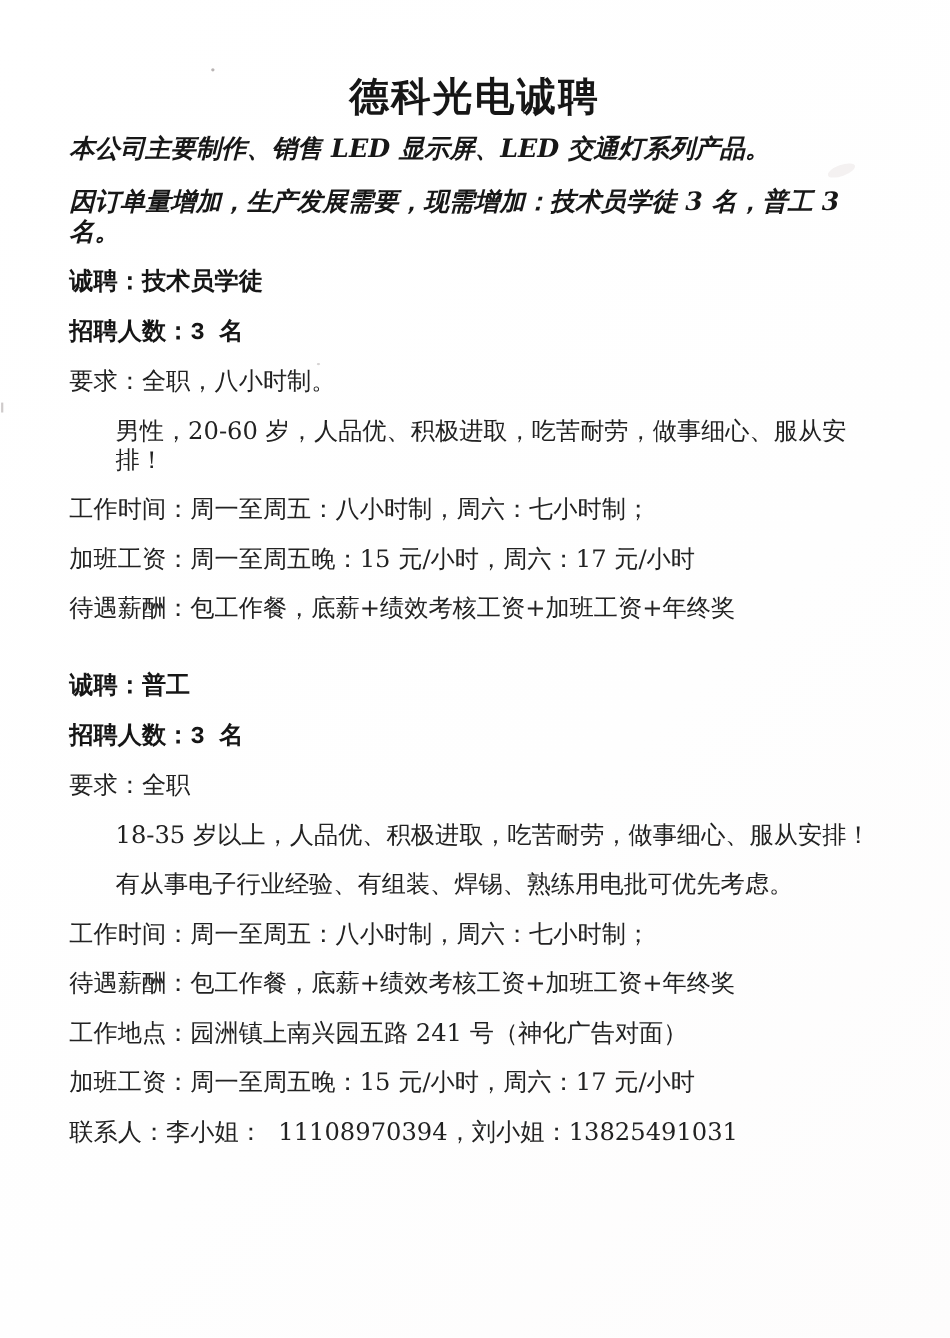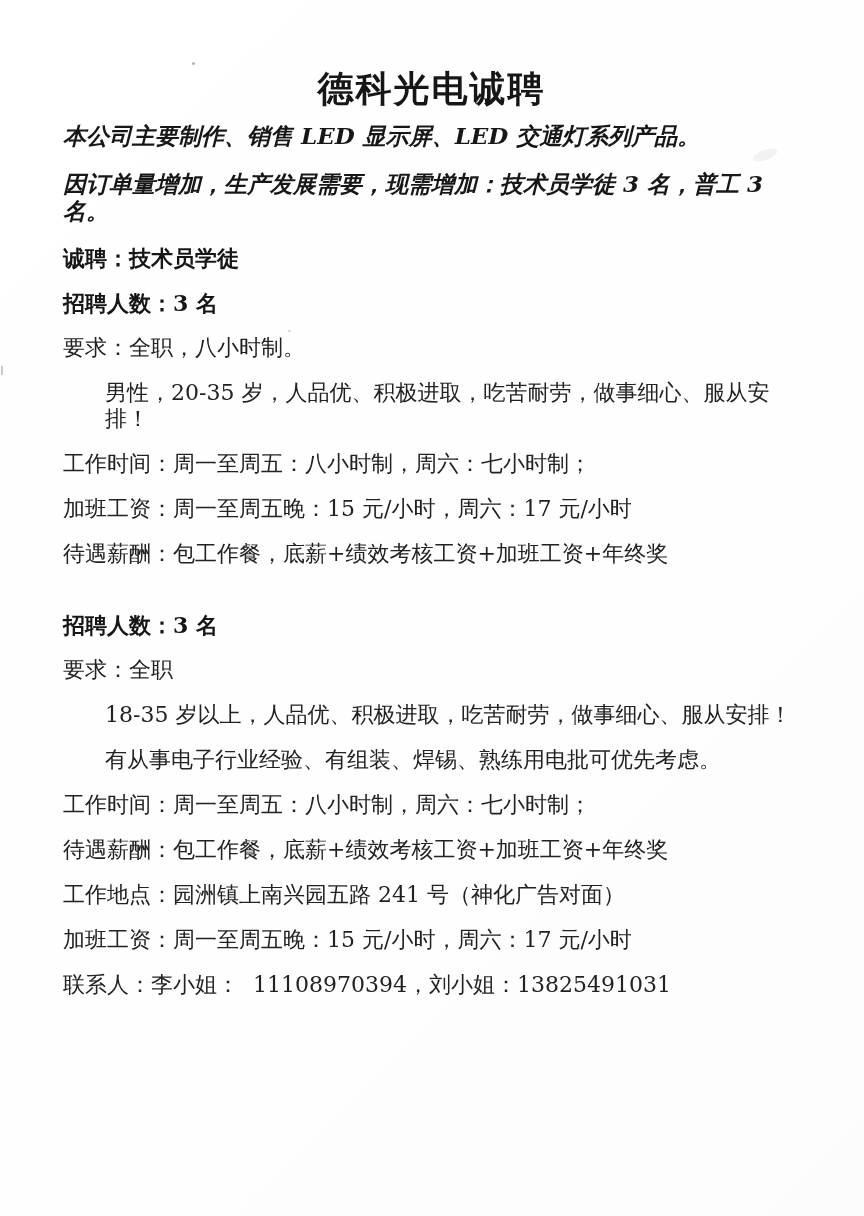--- a/index.html
+++ b/index.html
@@ -37,20 +37,21 @@
   }
   .body-line {
     font-size: 22px;
     line-height: 26px;
     margin: 0 0 19px 0;
     color: #222222;
   }
   .bold-line {
     font-weight: bold;
     color: #161616;
+    font-family: Liberation Mono, monospace;
   }
   .indent { padding-left: 42px; }
   .section-worker { margin-top: 45px; }
   .speck {
     position: absolute;
     background: #b9b4b4;
     border-radius: 50%;
   }
   .speck-1 { left: 192px; top: 62px; width: 3px; height: 3px; }
   .speck-2 { left: 288px; top: 330px; width: 3px; height: 2px; opacity: .6; }
@@ -75,27 +76,28 @@
 
   <h1 class="doc-title">德科光电诚聘</h1>
 
   <p class="intro-line">本公司主要制作、销售 LED 显示屏、LED 交通灯系列产品。</p>
   <p class="intro-line">因订单量增加，生产发展需要，现需增加：技术员学徒 3 名，普工 3 名。</p>
 
   <section>
     <p class="body-line bold-line">诚聘：技术员学徒</p>
     <p class="body-line bold-line">招聘人数：3 名</p>
     <p class="body-line">要求：全职，八小时制。</p>
-    <p class="body-line indent">男性，20-35 岁，人品优、积极进取，吃苦耐劳，做事细心、服从安排！</p>
+    <p class="body-line indent">男性，20-60 岁，人品优、积极进取，吃苦耐劳，做事细心、服从安排！</p>
     <p class="body-line">工作时间：周一至周五：八小时制，周六：七小时制；</p>
     <p class="body-line">加班工资：周一至周五晚：15 元/小时，周六：17 元/小时</p>
     <p class="body-line">待遇薪酬：包工作餐，底薪+绩效考核工资+加班工资+年终奖</p>
   </section>
 
   <section class="section-worker">
+    <p class="body-line bold-line">诚聘：普工</p>
     <p class="body-line bold-line">招聘人数：3 名</p>
     <p class="body-line">要求：全职</p>
     <p class="body-line indent">18-35 岁以上，人品优、积极进取，吃苦耐劳，做事细心、服从安排！</p>
     <p class="body-line indent">有从事电子行业经验、有组装、焊锡、熟练用电批可优先考虑。</p>
     <p class="body-line">工作时间：周一至周五：八小时制，周六：七小时制；</p>
     <p class="body-line">待遇薪酬：包工作餐，底薪+绩效考核工资+加班工资+年终奖</p>
     <p class="body-line">工作地点：园洲镇上南兴园五路 241 号（神化广告对面）</p>
     <p class="body-line">加班工资：周一至周五晚：15 元/小时，周六：17 元/小时</p>
     <p class="body-line">联系人：李小姐：  11108970394，刘小姐：13825491031</p>
   </section>

